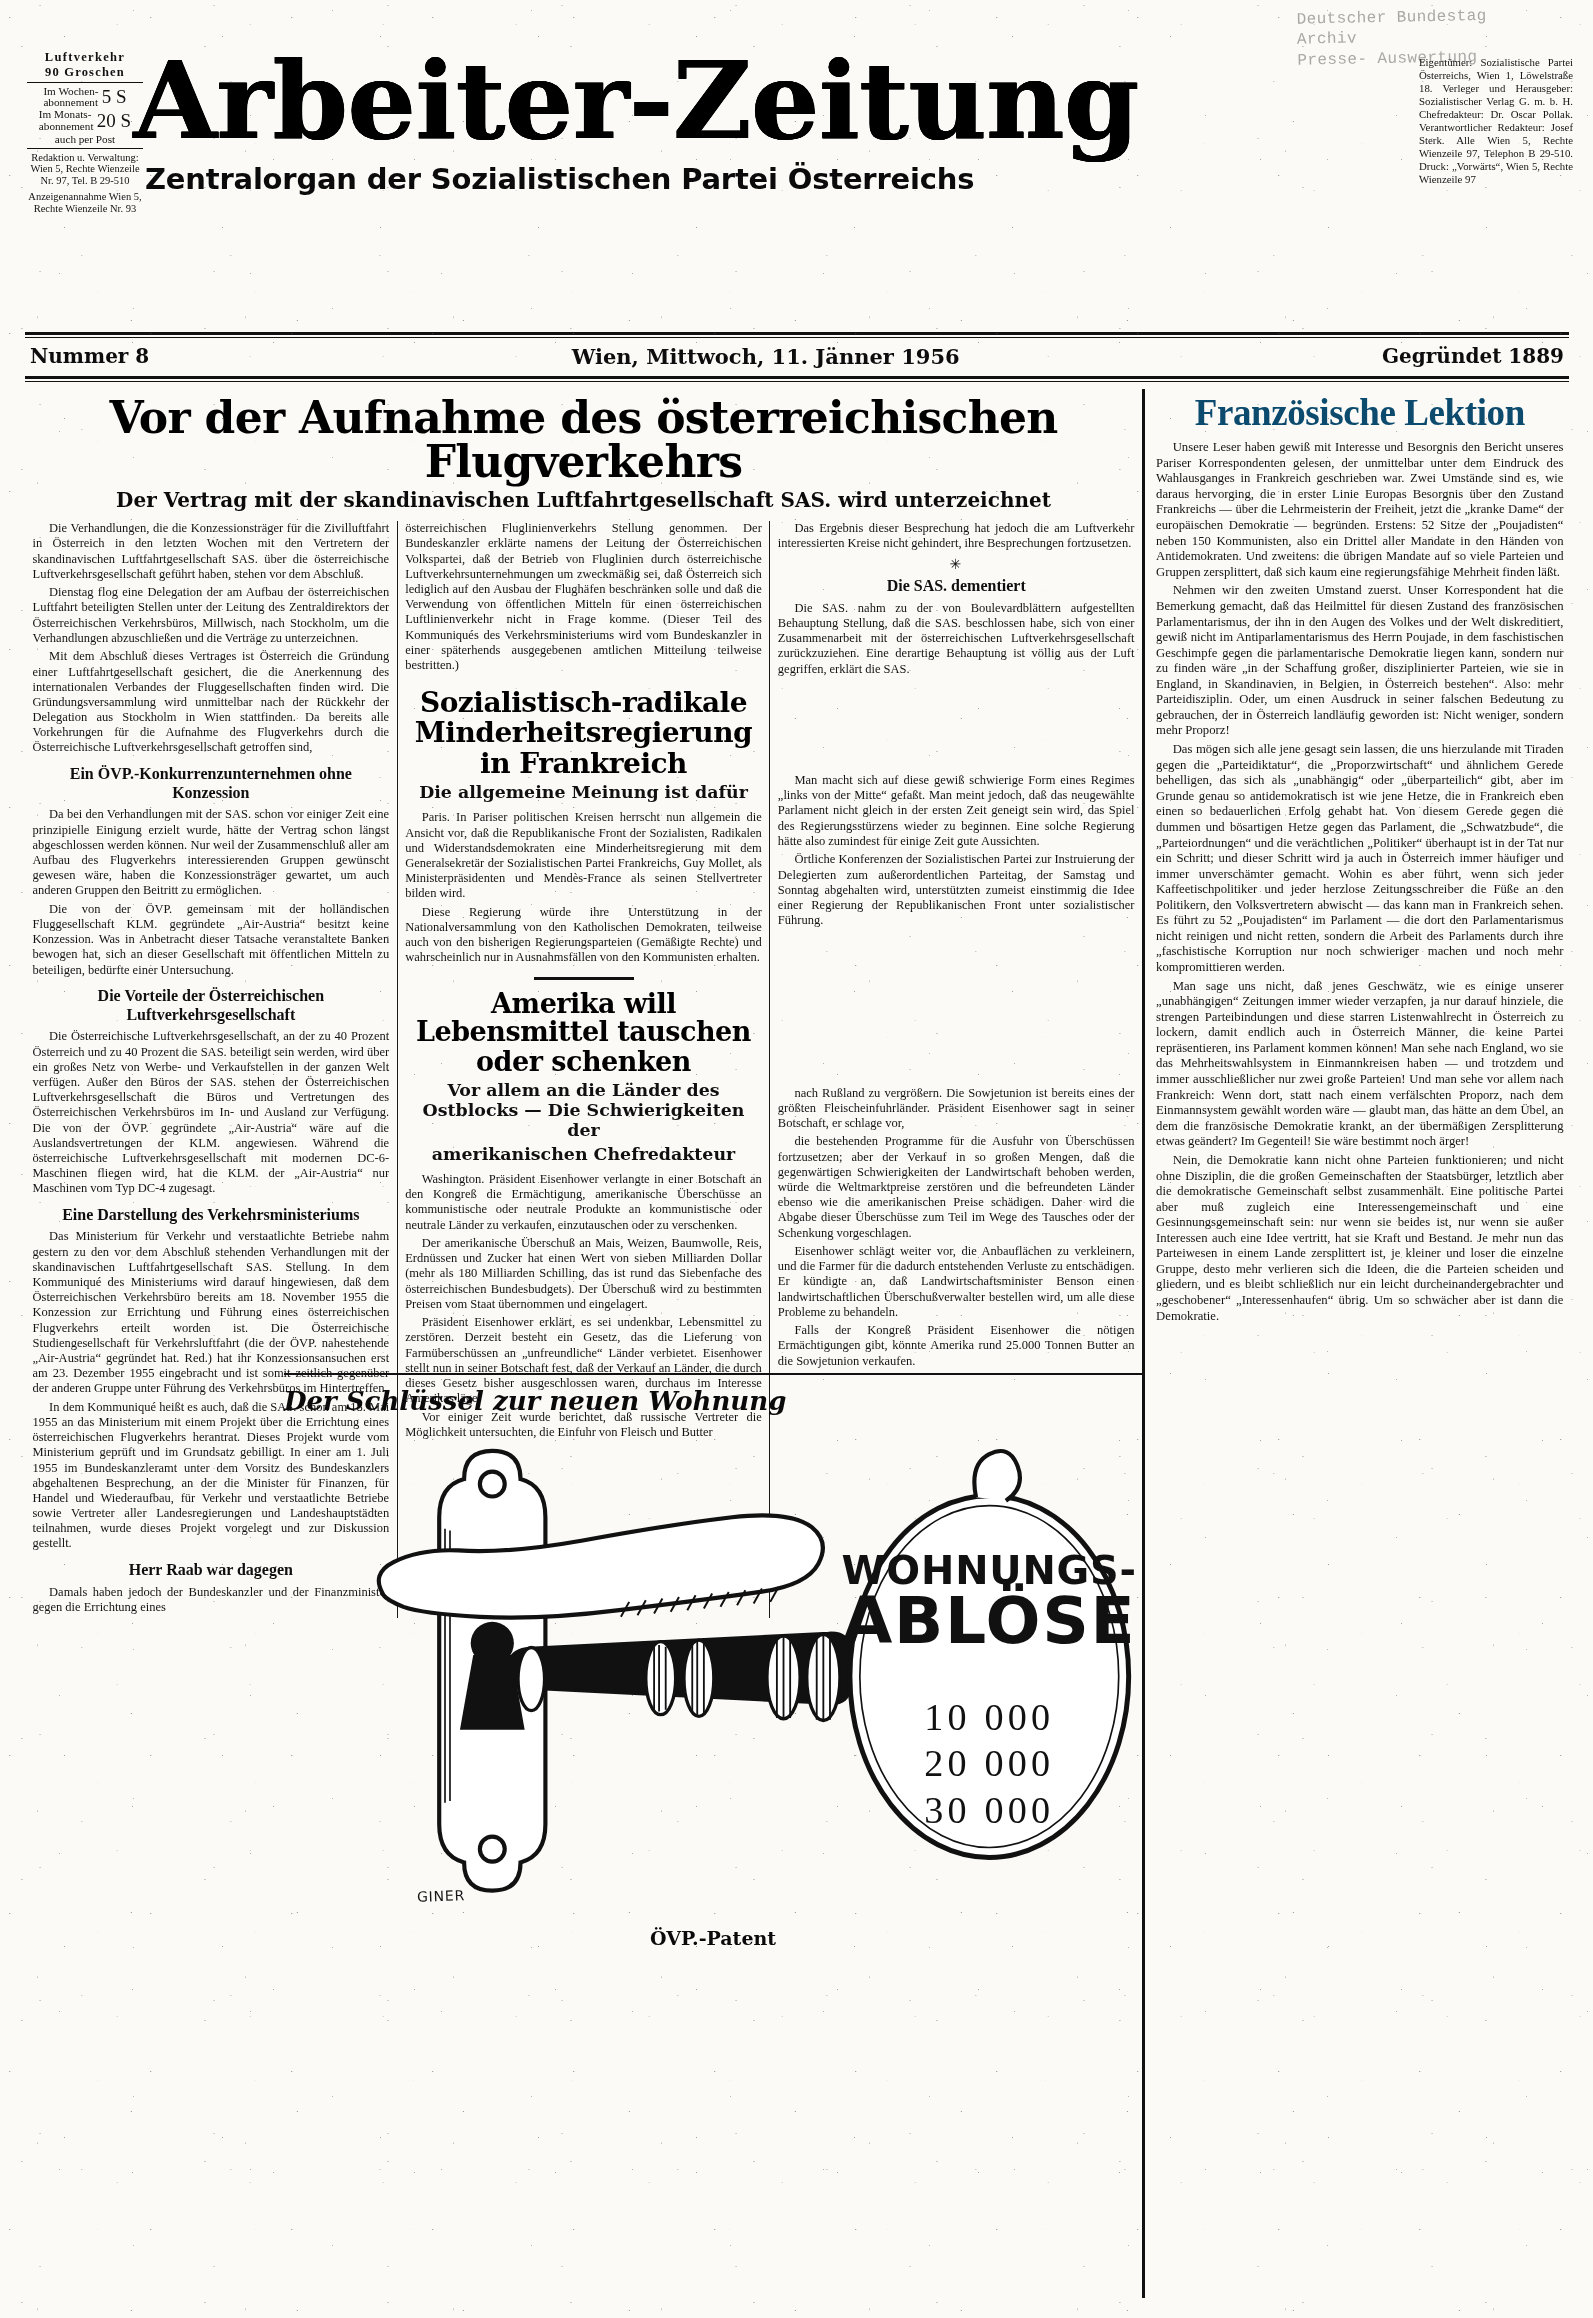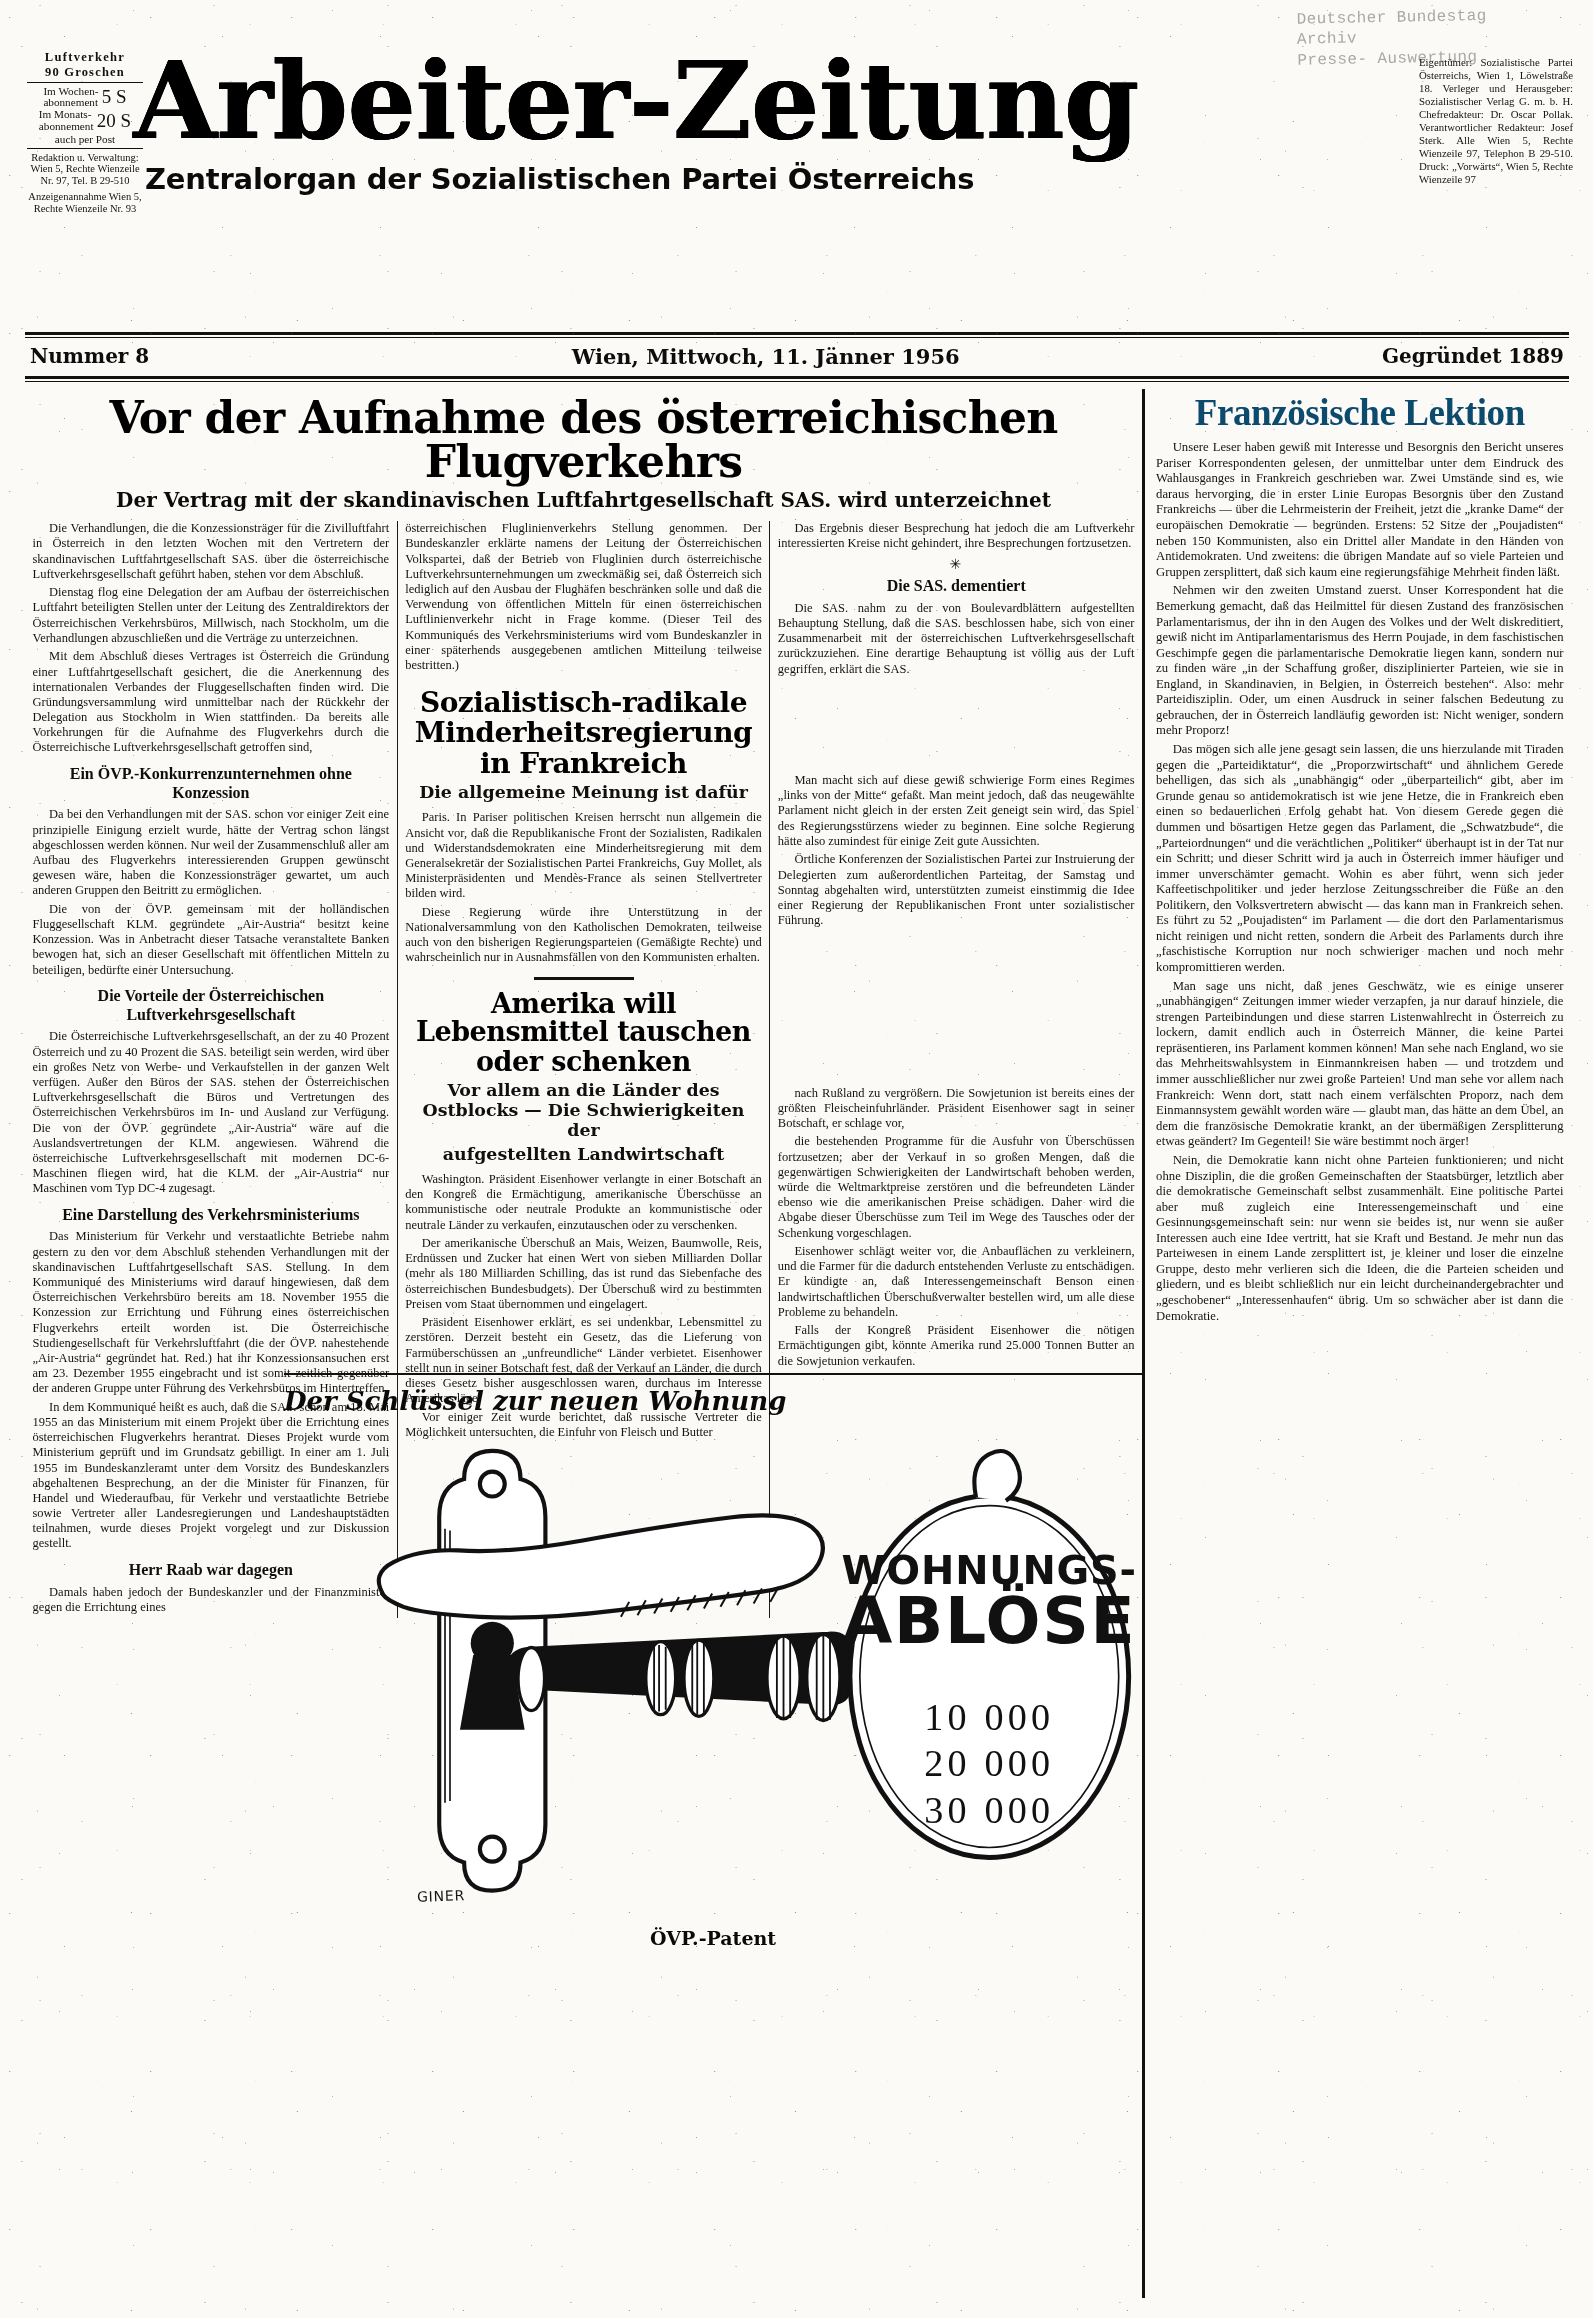--- a/index.html
+++ b/index.html
@@ -263,21 +263,21 @@
           <h2 class="sec-head" style="font-size:28px;margin-top:-1.7px">in Frankreich</h2>
           <h3 class="sec-deck">Die allgemeine Meinung ist dafür</h3>
           <p class="body">Paris. In Pariser politischen Kreisen herrscht nun allgemein die Ansicht vor, daß die Republikanische Front der Sozialisten, Radikalen und Widerstandsdemokraten eine Minderheitsregierung mit dem Generalsekretär der Sozialistischen Partei Frankreichs, Guy Mollet, als Ministerpräsidenten und Mendès-France als seinen Stellvertreter bilden wird.</p>
           <p class="body">Diese Regierung würde ihre Unterstützung in der Nationalversammlung von den Katholischen Demokraten, teilweise auch von den bisherigen Regierungsparteien (Gemäßigte Rechte) und wahrscheinlich nur in Ausnahmsfällen von den Kommunisten erhalten.</p>
 
           <div class="short-rule"></div>
 
           <h2 class="sec-head" style="font-size:27px">Amerika will Lebensmittel tauschen</h2>
           <h2 class="sec-head" style="font-size:27px;margin-top:-1.7px">oder schenken</h2>
           <h3 class="sec-deck">Vor allem an die Länder des Ostblocks — Die Schwierigkeiten der</h3>
-          <h3 class="sec-deck" style="margin-top:-5px">aufgestellten Landwirtschaft</h3>
+          <h3 class="sec-deck" style="margin-top:-5px">amerikanischen Chefredakteur</h3>
 
           <p class="body">Washington. Präsident Eisenhower verlangte in einer Botschaft an den Kongreß die Ermächtigung, amerikanische Überschüsse an kommunistische oder neutrale Produkte an kommunistische oder neutrale Länder zu verkaufen, einzutauschen oder zu verschenken.</p>
           <p class="body">Der amerikanische Überschuß an Mais, Weizen, Baumwolle, Reis, Erdnüssen und Zucker hat einen Wert von sieben Milliarden Dollar (mehr als 180 Milliarden Schilling, das ist rund das Siebenfache des österreichischen Bundesbudgets). Der Überschuß wird zu bestimmten Preisen vom Staat übernommen und eingelagert.</p>
           <p class="body">Präsident Eisenhower erklärt, es sei undenkbar, Lebensmittel zu zerstören. Derzeit besteht ein Gesetz, das die Lieferung von Farmüberschüssen an „unfreundliche“ Länder verbietet. Eisenhower stellt nun in seiner Botschaft fest, daß der Verkauf an Länder, die durch dieses Gesetz bisher ausgeschlossen waren, durchaus im Interesse Amerikas läge.</p>
           <p class="body">Vor einiger Zeit wurde berichtet, daß russische Vertreter die Möglichkeit untersuchten, die Einfuhr von Fleisch und Butter</p>
         </div>
 
         <div class="col">
           <p class="body">Das Ergebnis dieser Besprechung hat jedoch die am Luftverkehr interessierten Kreise nicht gehindert, ihre Besprechungen fortzusetzen.</p>
           <div class="star">✳</div>
@@ -286,21 +286,21 @@
 
           <div style="height:93px"></div>
 
           <p class="body">Man macht sich auf diese gewiß schwierige Form eines Regimes „links von der Mitte“ gefaßt. Man meint jedoch, daß das neugewählte Parlament nicht gleich in der ersten Zeit geneigt sein wird, das Spiel des Regierungsstürzens wieder zu beginnen. Eine solche Regierung hätte also zumindest für einige Zeit gute Aussichten.</p>
           <p class="body">Örtliche Konferenzen der Sozialistischen Partei zur Instruierung der Delegierten zum außerordentlichen Parteitag, der Samstag und Sonntag abgehalten wird, unterstützten zumeist einstimmig die Idee einer Regierung der Republikanischen Front unter sozialistischer Führung.</p>
 
           <div style="height:154px"></div>
 
           <p class="body">nach Rußland zu vergrößern. Die Sowjetunion ist bereits eines der größten Fleischeinfuhrländer. Präsident Eisenhower sagt in seiner Botschaft, er schlage vor,</p>
           <p class="body">die bestehenden Programme für die Ausfuhr von Überschüssen fortzusetzen; aber der Verkauf in so großen Mengen, daß die gegenwärtigen Schwierigkeiten der Landwirtschaft behoben werden, würde die Weltmarktpreise zerstören und die befreundeten Länder ebenso wie die amerikanischen Preise schädigen. Daher wird die Abgabe dieser Überschüsse zum Teil im Wege des Tausches oder der Schenkung vorgeschlagen.</p>
-          <p class="body">Eisenhower schlägt weiter vor, die Anbauflächen zu verkleinern, und die Farmer für die dadurch entstehenden Verluste zu entschädigen. Er kündigte an, daß Interessengemeinschaft Benson einen landwirtschaftlichen Überschußverwalter bestellen wird, um alle diese Probleme zu behandeln.</p>
+          <p class="body">Eisenhower schlägt weiter vor, die Anbauflächen zu verkleinern, und die Farmer für die dadurch entstehenden Verluste zu entschädigen. Er kündigte an, daß Landwirtschaftsminister Benson einen landwirtschaftlichen Überschußverwalter bestellen wird, um alle diese Probleme zu behandeln.</p>
           <p class="body">Falls der Kongreß Präsident Eisenhower die nötigen Ermächtigungen gibt, könnte Amerika rund 25.000 Tonnen Butter an die Sowjetunion verkaufen.</p>
         </div>
       </div>
 
       <div class="cartoon" style="position:absolute;left:259px;right:0;bottom:6.6px;top:975px;">
         <div class="cartoon-title">Der Schlüssel zur neuen Wohnung</div>
         <div class="cartoon-stage">
           <svg viewBox="0 0 1030 640" width="100%" height="531">
             <g fill="none" stroke="#111" stroke-width="4">
 

